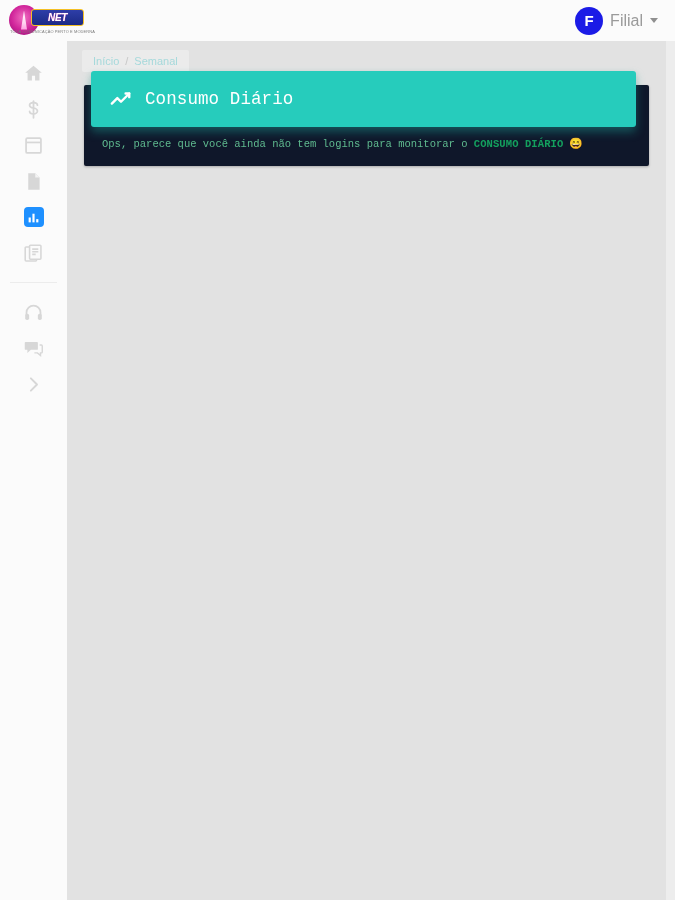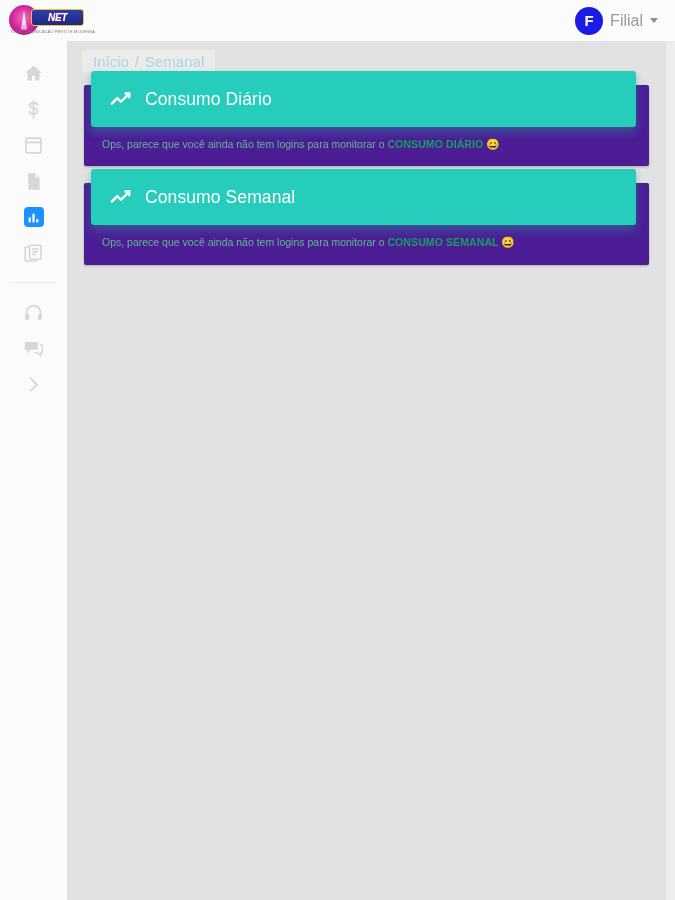--- a/index.html
+++ b/index.html
@@ -167,39 +167,40 @@
   }
 
   .breadcrumb {
     background: #ebebeb;
     border-radius: 2px;
     height: 22px;
     display: inline-flex;
     align-items: center;
     gap: 6px;
     padding: 0 11px;
-    font-size: 15px;
+    font-size: 11px;
     color: #9fd4d6;
     margin-left: 6px;
   }
   .crumb-link { color: #a5d9db; cursor: pointer; }
   .crumb-sep { color: #c7c7c7; }
   .crumb-current { color: #a5d9db; }
 
   
   .cards { margin-top: 13px; }
 
   .card {
     position: relative;
-    background: #4c1d95;
+    background: #0f172a;
     border-radius: 2px;
     box-shadow: 0 1px 3px rgba(0,0,0,0.16), 0 1px 2px rgba(0,0,0,0.10);
     margin: 0 8px 17px 8px;
     padding-top: 40px;
     padding-bottom: 14px;
+    font-family: Liberation Mono, monospace;
   }
 
   .card-header {
     position: absolute;
     top: -14px;
     left: 7px;
     right: 13px;
     height: 56px;
     background: #26ccbc;
     border-radius: 3px;
@@ -377,33 +378,18 @@
           </svg>
         </span>
         <span class="card-header-title">Consumo Diário</span>
       </div>
       <div class="card-body">
         <span>Ops, parece que você ainda não tem logins para monitorar o </span><strong>CONSUMO DIÁRIO</strong>
         <span class="emoji">😄</span>
       </div>
     </div>
 
-    <div class="card">
-      <div class="card-header">
-        <span class="card-header-icon">
-          <svg width="22" height="22" viewBox="0 0 24 24" fill="none" stroke="currentColor" stroke-width="2.6" stroke-linecap="round" stroke-linejoin="round">
-            <path d="M2 17l6-6 4 4 9-9"></path>
-            <path d="M17 6h4v4"></path>
-          </svg>
-        </span>
-        <span class="card-header-title">Consumo Semanal</span>
-      </div>
-      <div class="card-body">
-        <span>Ops, parece que você ainda não tem logins para monitorar o </span><strong>CONSUMO SEMANAL</strong>
-        <span class="emoji">😄</span>
-      </div>
-    </div>
 
 
   </div>
 </div>
 
 <div class="scrollbar-track"></div>
 
 </body></html>

